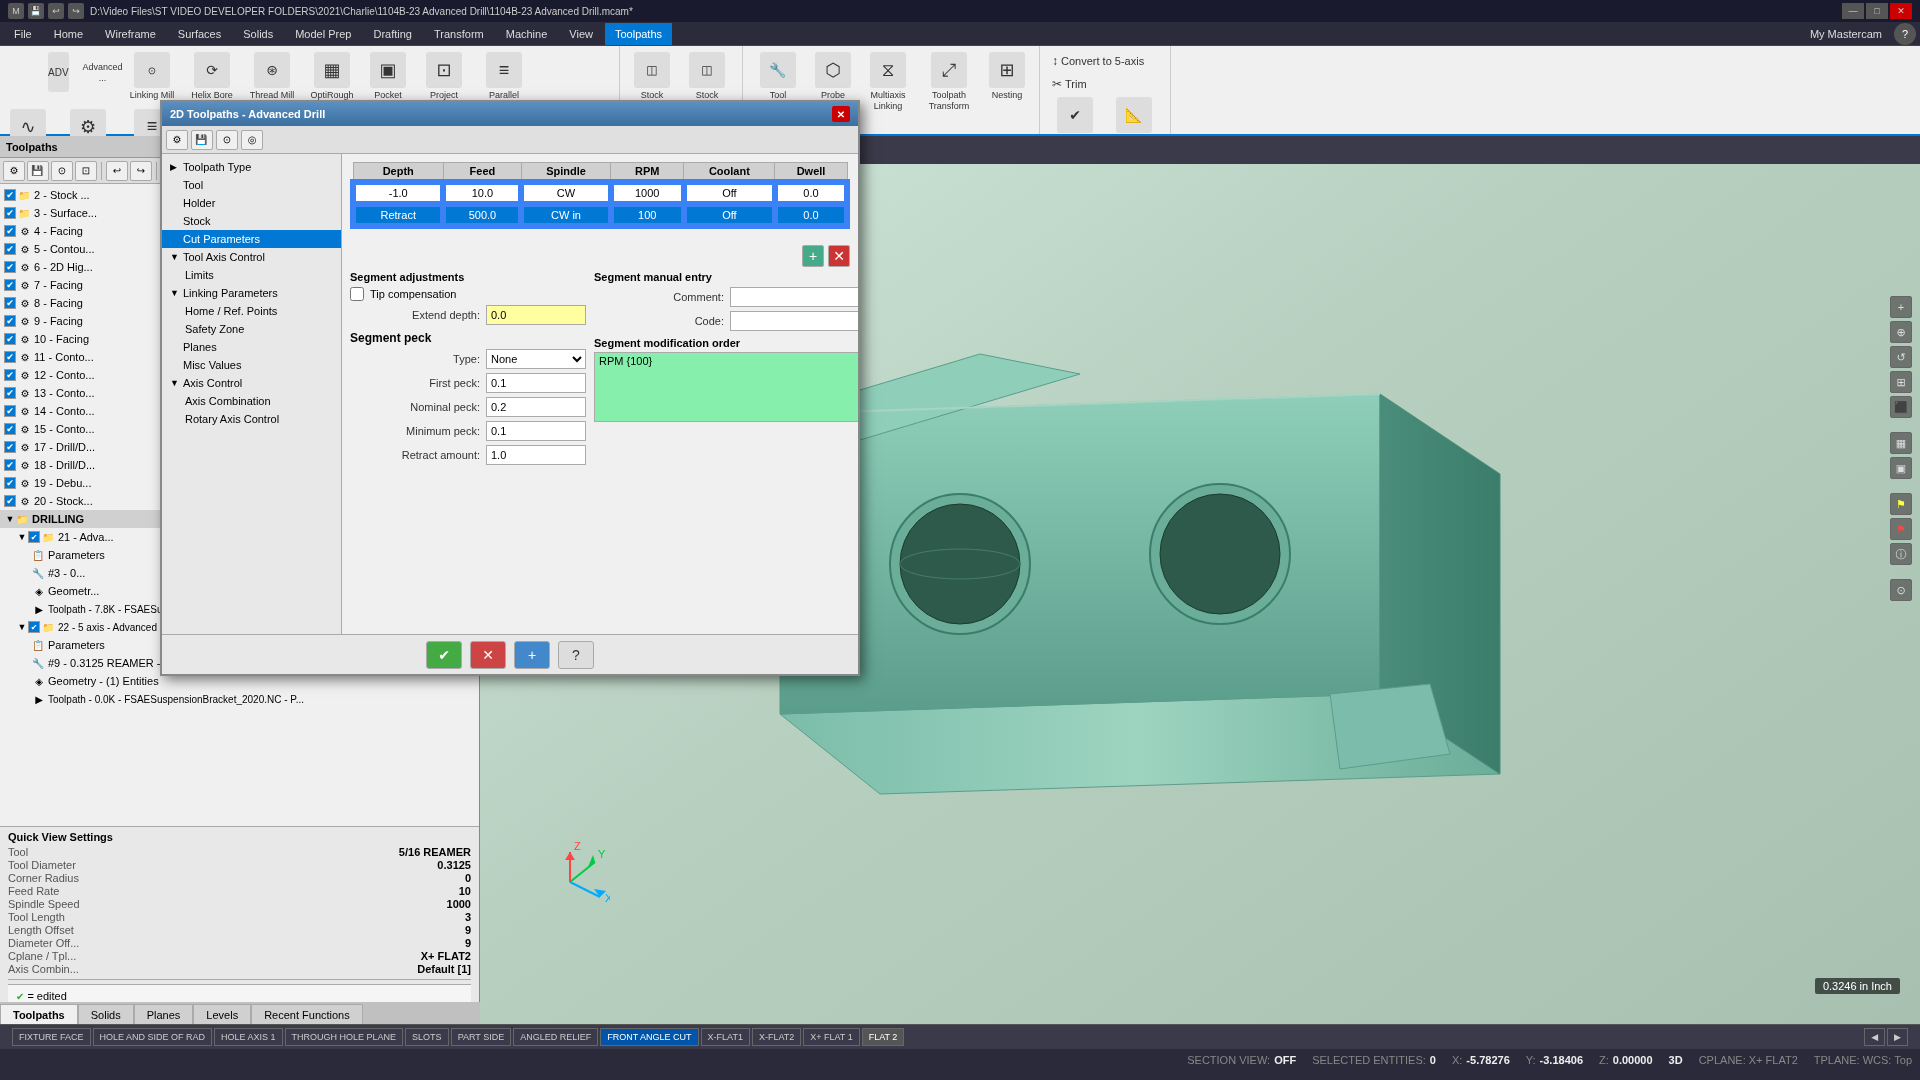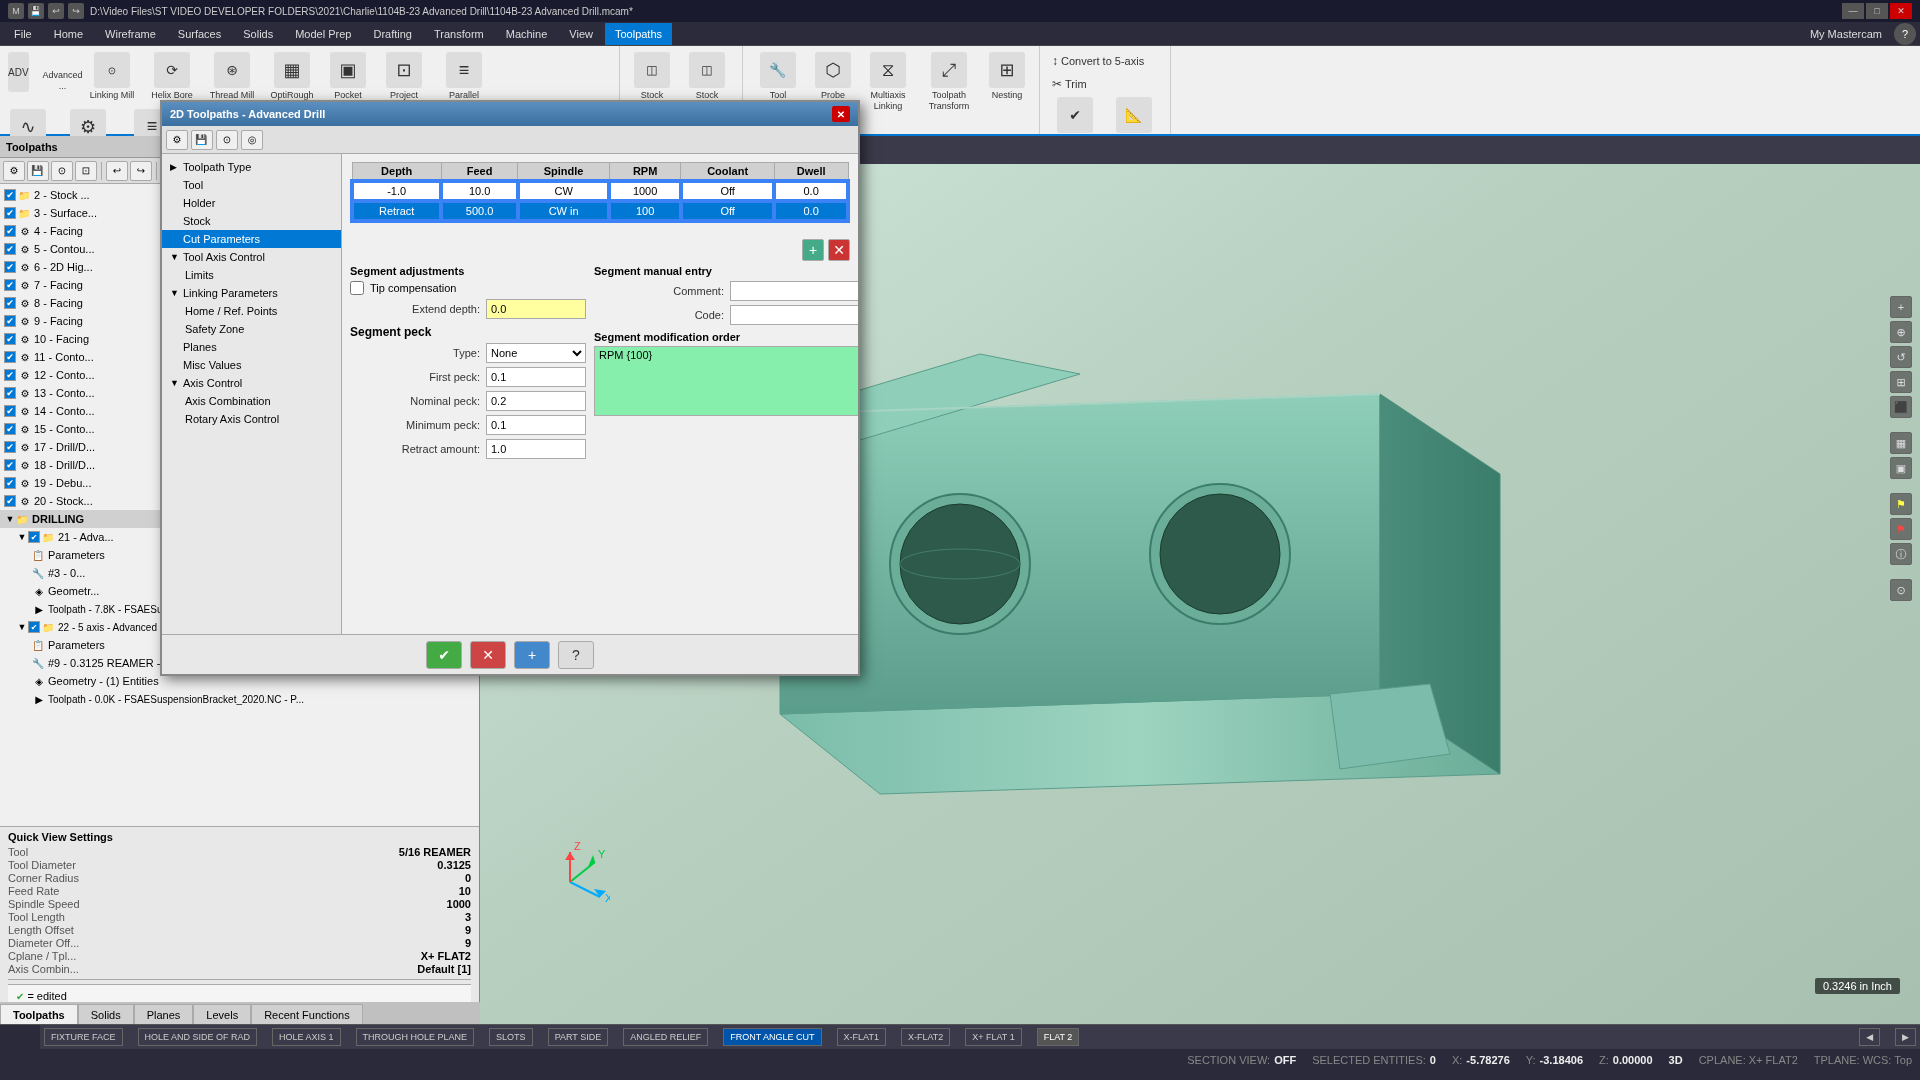--- a/index.html
+++ b/index.html
@@ -230,21 +230,21 @@
     
     .cut-table { width: 100%; border-collapse: collapse; margin-bottom: 8px; }
     .cut-table th {
       background: #d0d0d0;
       border: 1px solid #aaa;
       padding: 2px 8px;
       text-align: center;
       font-size: 11px;
     }
     .cut-table td {
-      border: 4px solid #3b82f6;
+      border: 6px solid #3b82f6;
       padding: 2px 8px;
       text-align: center;
       font-size: 11px;
     }
     .cut-table tr.selected td { background: #0078d4; color: #fff; }
     .cut-table tr.normal td { background: #fff; }
 
     
     .tool-preview {
       float: right;
@@ -306,25 +306,24 @@
       background: #2a2a3a;
       border-top: 1px solid #555;
       display: flex;
       flex-direction: column;
     }
     .status-row1 {
       height: 24px;
       background: #3a3a4a;
       display: flex;
       align-items: center;
-      padding: 0 4px;
-      gap: 15px;
+      padding: 0 12px;
+      gap: 2px;
       overflow: hidden;
       flex-wrap: nowrap;
-      margin-left: 40px;
     }
     .status-chip {
       height: 18px;
       padding: 0 6px;
       border: 1px solid #666;
       display: flex;
       align-items: center;
       font-size: 9px;
       color: #ccc;
       white-space: nowrap;
@@ -406,21 +405,21 @@
   <div class="menu-item">View</div>
   <div class="menu-item active">Toolpaths</div>
   <div style="flex:1"></div>
   <div class="menu-item">My Mastercam</div>
   <div style="width:22px;height:22px;background:#555;border-radius:50%;display:flex;align-items:center;justify-content:center;color:#fff;font-size:11px;cursor:pointer;">?</div>
 </div>
 
 <div class="ribbon">
 
   <div class="ribbon-big-group" style="gap:4px; flex-wrap:wrap; max-width:620px; padding:4px; border-right:1px solid #ccc;">
-    <div class="ribbon-btn" style="flex-direction:row; align-items:flex-end; gap:14px; width:76px;">
+    <div class="ribbon-btn" style="flex-direction:row; align-items:center; gap:14px; width:76px;margin-left:40px;">
       <div class="ribbon-icon" style="width:40px;height:40px;background:#ddd;border-radius:3px;font-size:10px;display:flex;align-items:center;justify-content:center;">ADV</div>
       <span class="ribbon-label">Advanced ...</span>
     </div>
     <div style="display:flex;flex-direction:column;gap:2px;">
       <div style="display:flex;gap:4px;">
         <div class="ribbon-btn" style="width:56px;">
           <div class="ribbon-icon" style="width:36px;height:36px;background:#ddd;border-radius:3px;font-size:10px;display:flex;align-items:center;justify-content:center;">⊙</div>
           <span class="ribbon-label">Linking Mill</span>
         </div>
         <div class="ribbon-btn" style="width:56px;">

